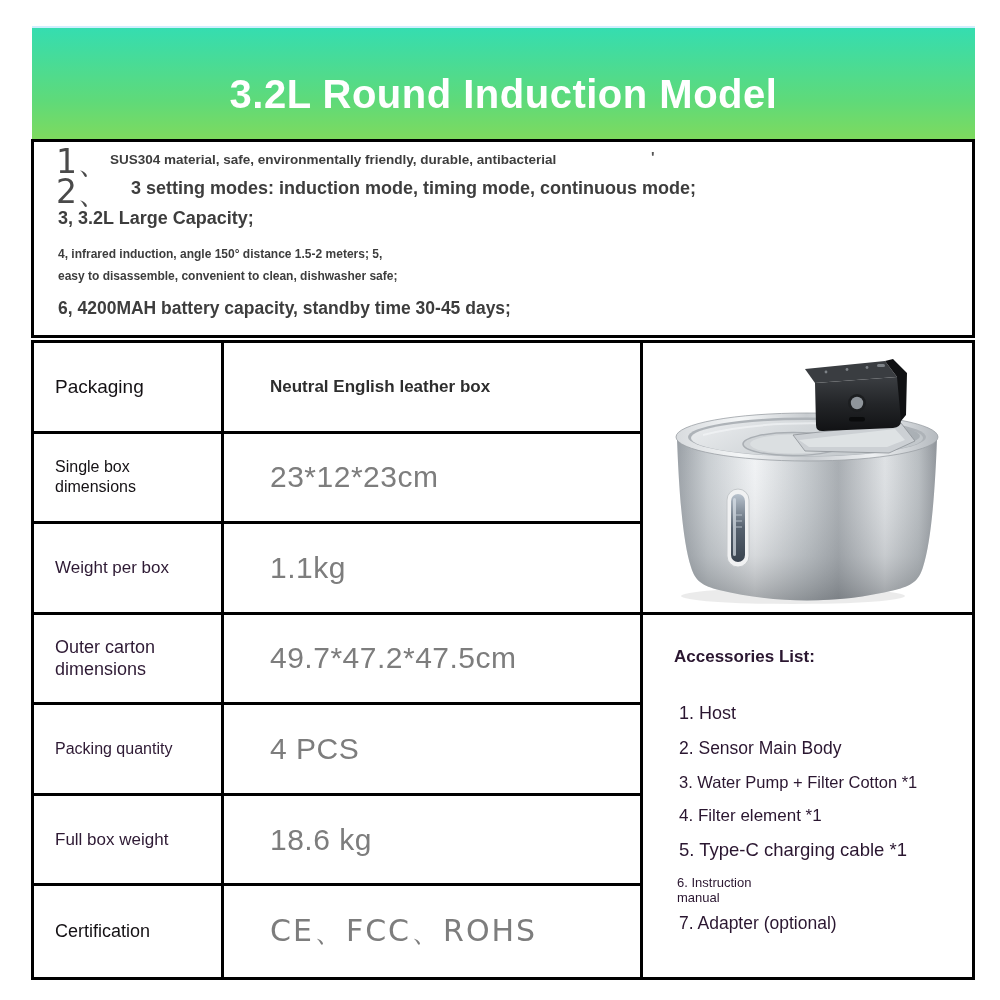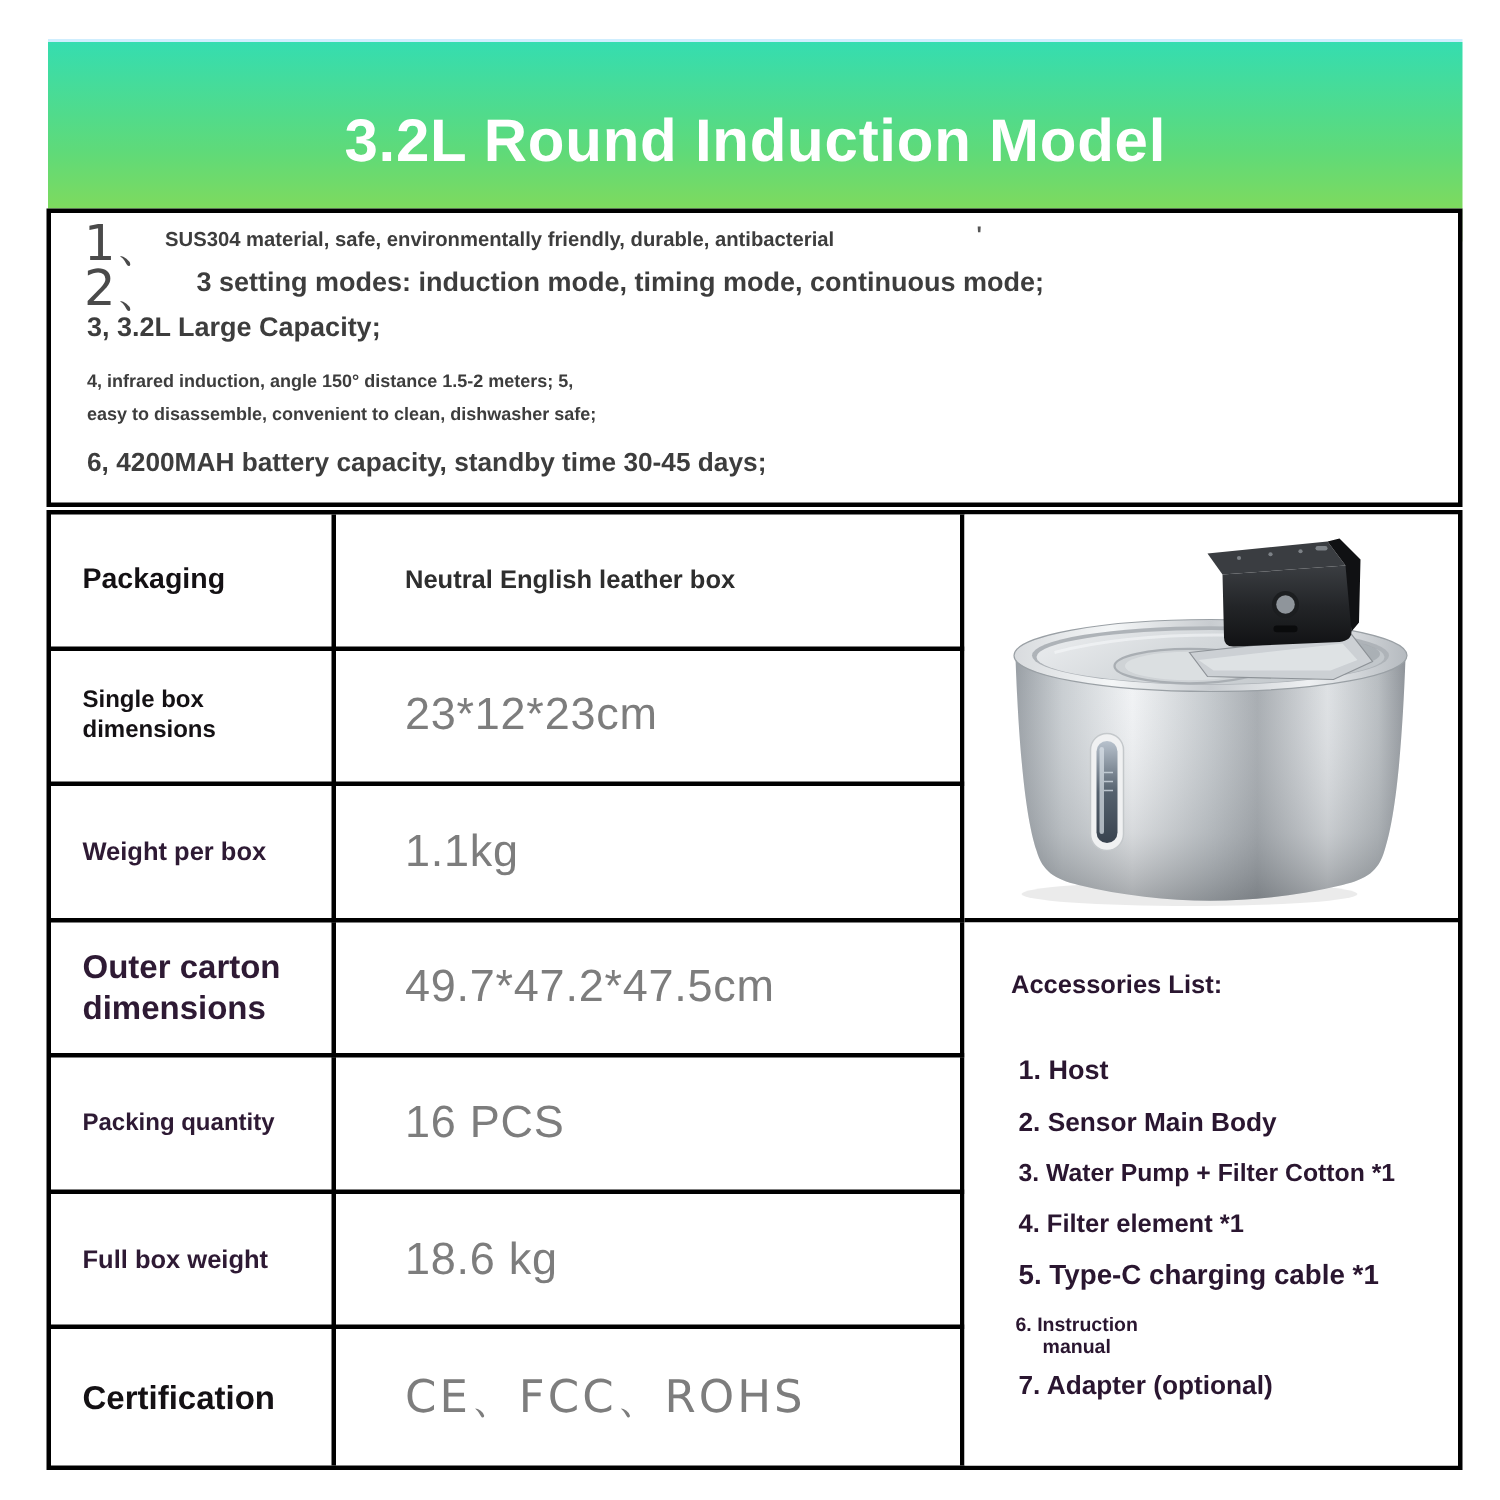--- a/index.html
+++ b/index.html
@@ -45,43 +45,43 @@
 
   
   .spec{
     position:absolute; left:31px; top:340px; width:944px; height:640px;
     border:3px solid var(--border); background:#fff;
     display:grid; grid-template-columns:190px 419px 1fr; grid-template-rows:repeat(7,1fr);
   }
   .lcell{
     border-right:3px solid var(--border); border-bottom:3px solid var(--border);
     display:flex; align-items:center; padding:4px 9px 4px 21px;
-    font-weight:700; color:var(--label_dark); line-height:1.25;
+    font-weight:400; color:var(--label_dark); line-height:1.25;
   }
   .vcell{
     border-right:3px solid var(--border); border-bottom:3px solid var(--border);
     display:flex; align-items:center; padding-left:46px;
   }
   .row7{border-bottom:none;}
   .lab-19{font-size:19px;} .lab-15{font-size:16px;} .lab-17{font-size:17px;}
-  .lab-175{font-size:22px;}
+  .lab-175{font-size:18px;}
   .purple{color:var(--label_purple);}
   .val-big{font-size:30px; font-weight:400; color:var(--value_gray); letter-spacing:.5px;}
   .val-dark{font-size:17px; font-weight:600; color:var(--value_dark);}
   .val-cert{font-family:"DejaVu Sans", sans-serif; letter-spacing:2px;}
 
   .icell{
     grid-column:3; grid-row:1/4; border-bottom:3px solid var(--border);
     display:flex; align-items:flex-start; justify-content:center; overflow:hidden; background:#fff;
   }
   .acell{grid-column:3; grid-row:4/8; position:relative; background:#fff;}
   .acell .acc-title{
     position:absolute; left:31px; top:32px; font-size:17px; font-weight:700; color:var(--accessories_text);
   }
-  .acc-item{position:absolute; left:36px; font-weight:700; color:var(--accessories_text); white-space:pre-line;text-align:center;}
+  .acc-item{position:absolute; left:36px; font-weight:400; color:var(--accessories_text); white-space:pre-line;}
   .a1{top:88px;  font-size:18px;}
   .a2{top:123px; font-size:17.5px;}
   .a3{top:158px; font-size:16.5px;}
   .a4{top:191px; font-size:17px;}
   .a5{top:224px; font-size:18.5px;}
   .a6{top:260px; font-size:13px; line-height:15.5px; left:34px;}
   .a7{top:298px; font-size:17.5px;}
 </style>
 </head>
 <body>
@@ -120,21 +120,21 @@
         <span class="val-big">1.1kg</span>
       </div>
 
     <div class="lcell lab-175 purple">Outer carton dimensions</div>
     <div class="vcell">
         <span class="val-big">49.7*47.2*47.5cm</span>
       </div>
 
     <div class="lcell lab-15 purple">Packing quantity</div>
     <div class="vcell">
-        <span class="val-big">16 PCS</span>
+        <span class="val-big">4 PCS</span>
       </div>
 
     <div class="lcell lab-17 purple">Full box weight</div>
     <div class="vcell">
         <span class="val-big">18.6 kg</span>
       </div>
 
     <div class="lcell lab-175 row7">Certification</div>
     <div class="vcell row7">
         <span class="val-big val-cert">CE、FCC、ROHS</span>

